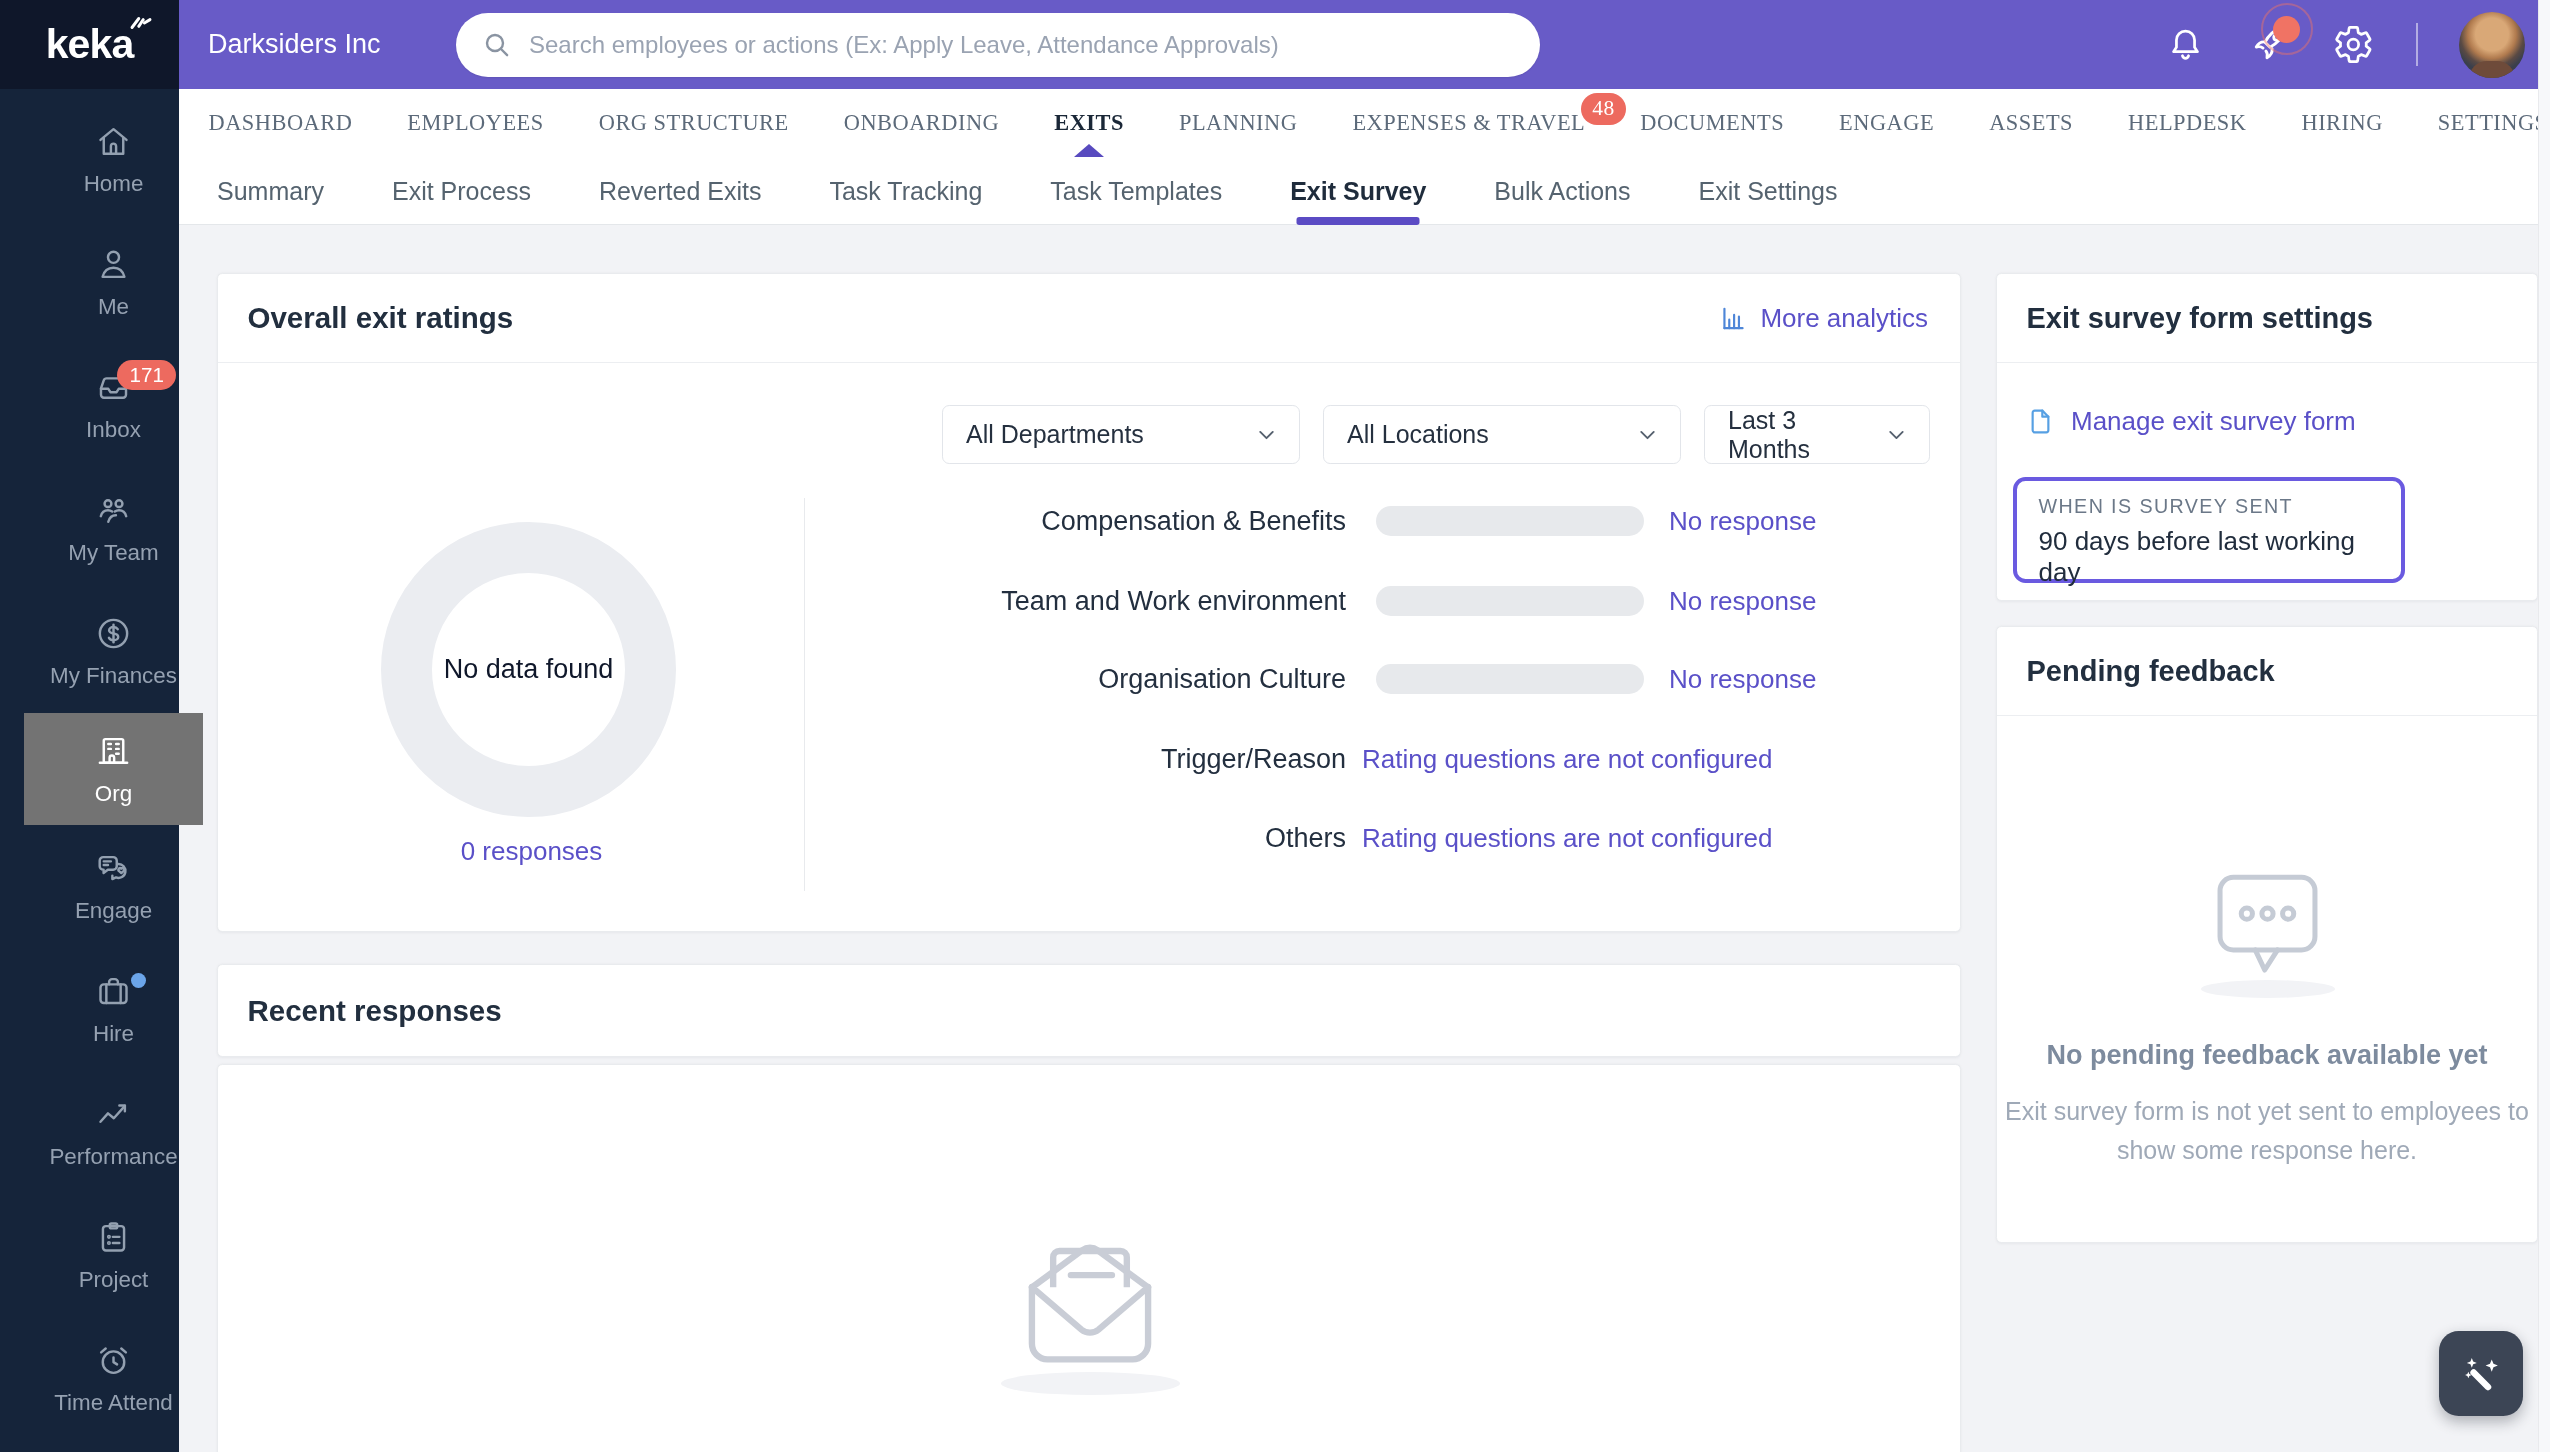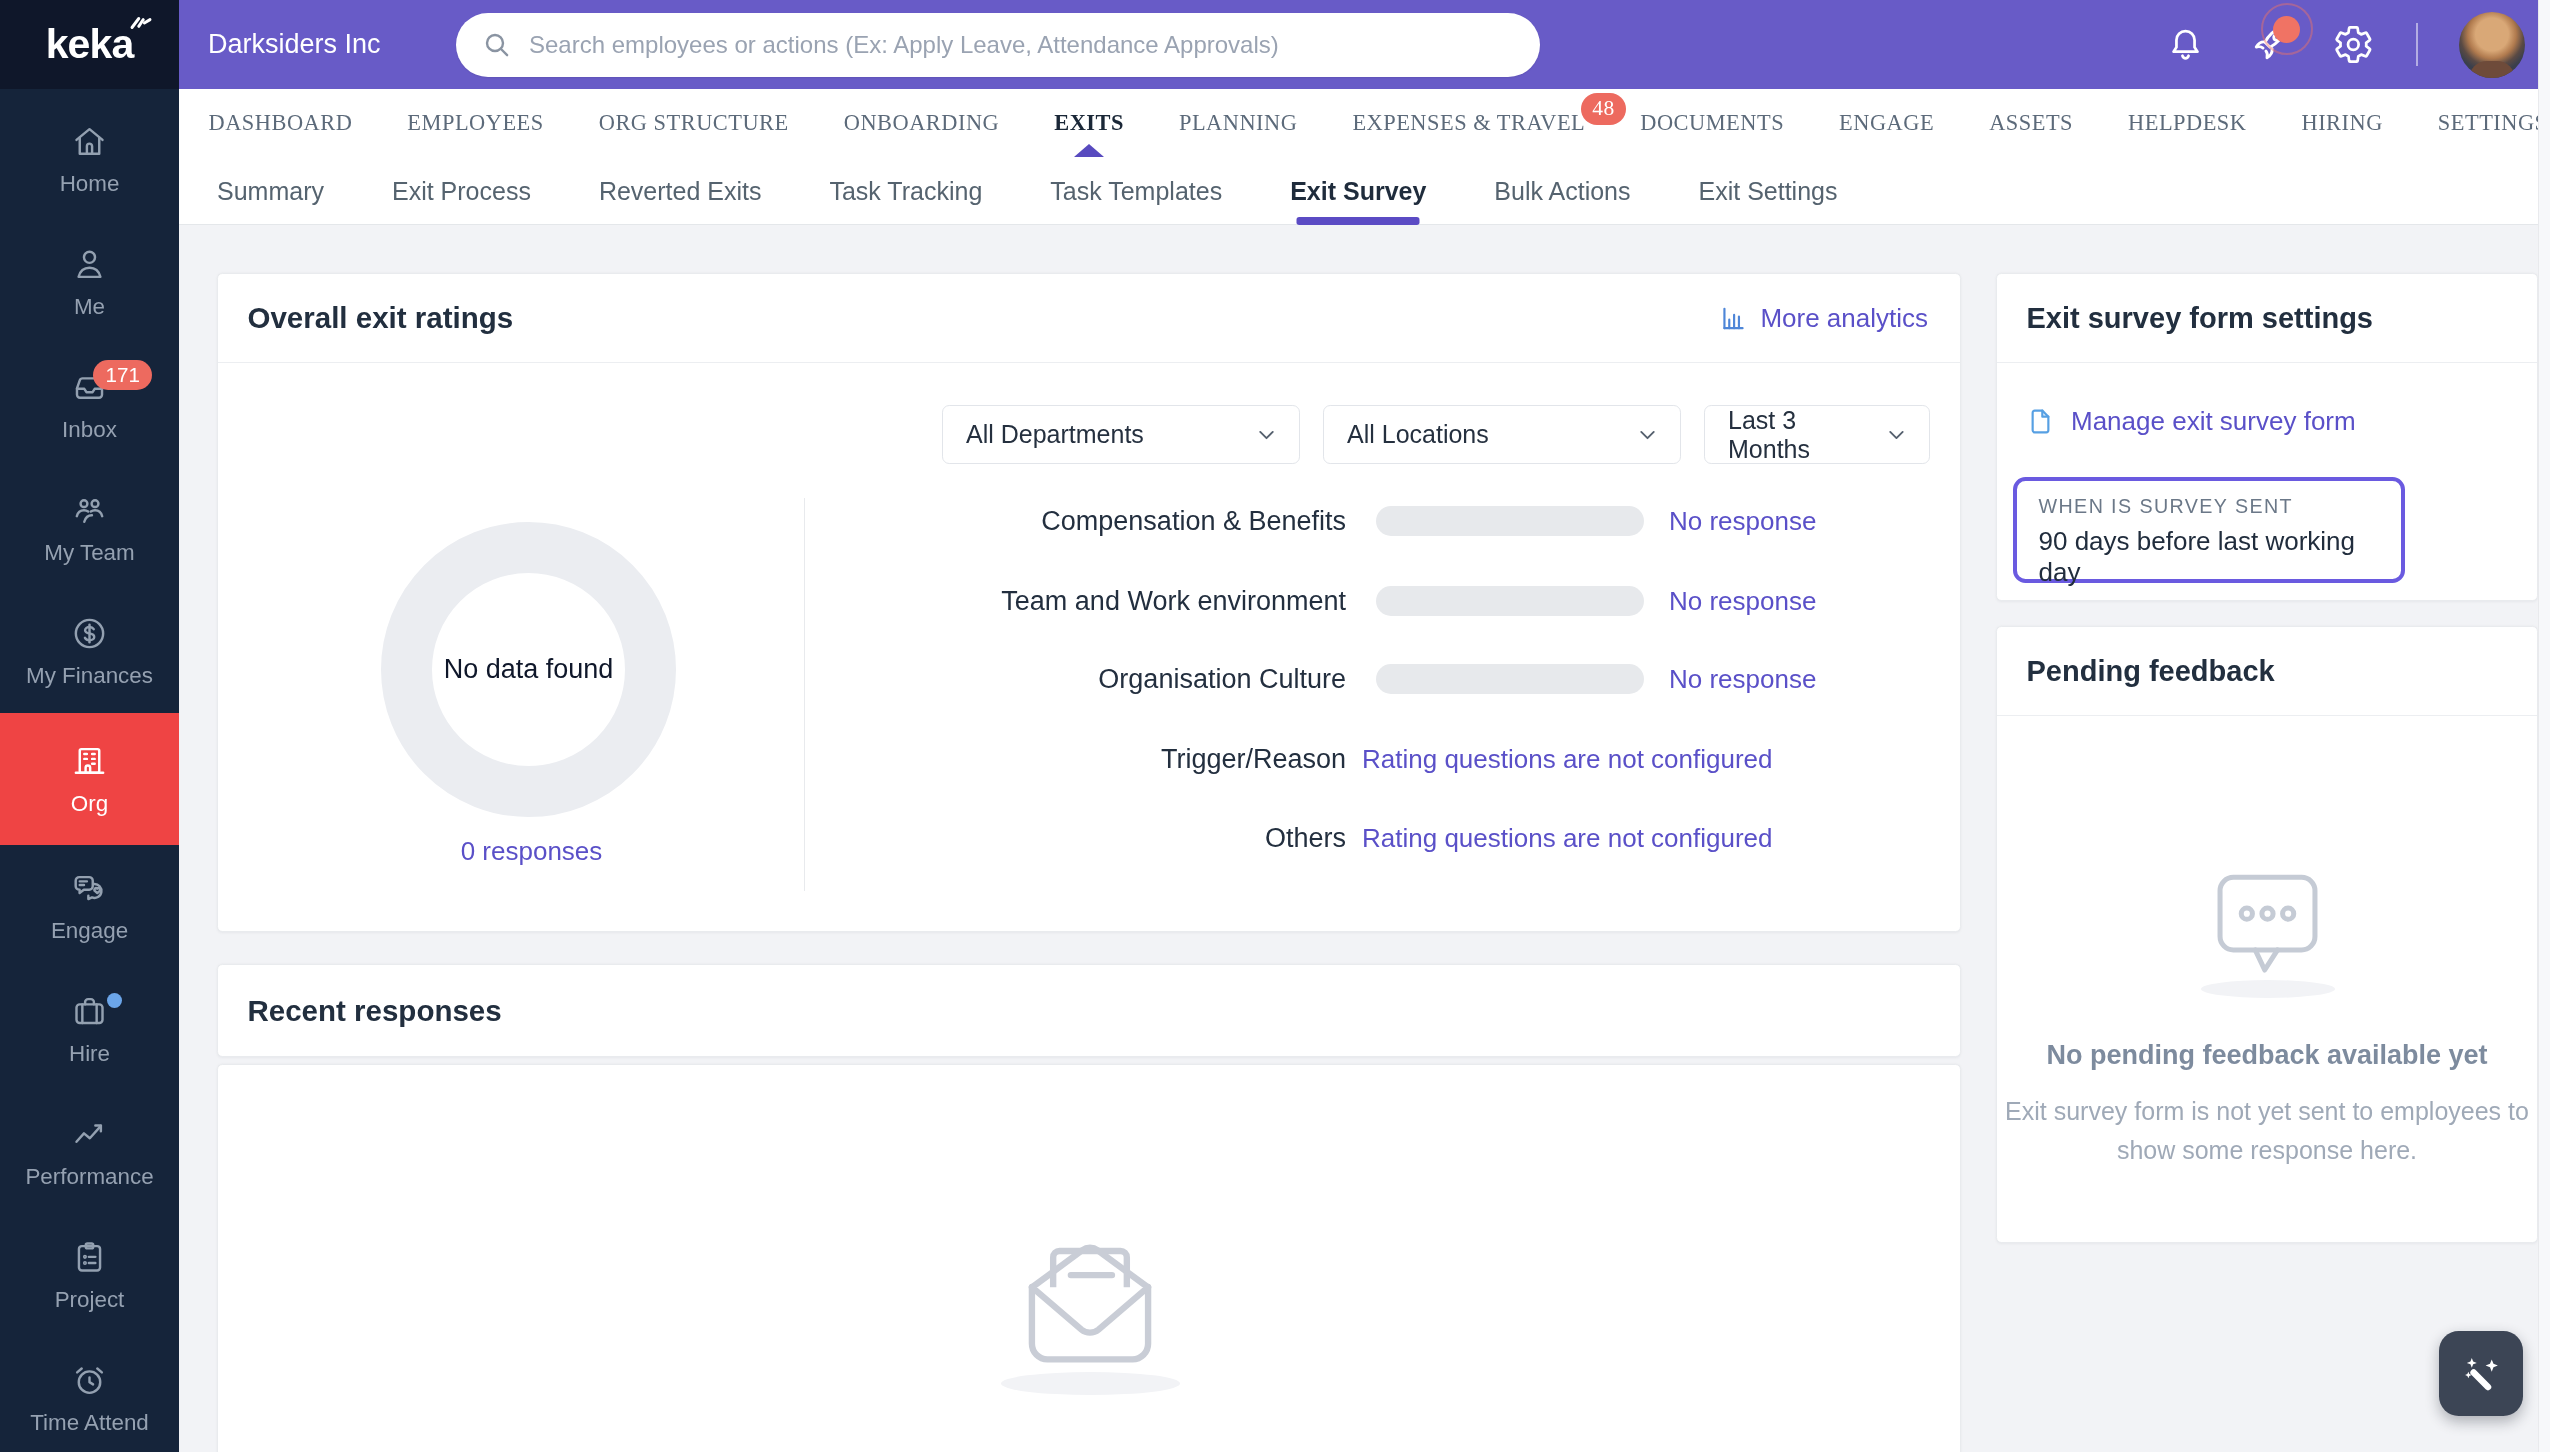--- a/index.html
+++ b/index.html
@@ -23,25 +23,25 @@
   .rocket-dot { position:absolute; top:-7.2px; right:-9px; width:27px; height:27px; border-radius:50%; background:#F07364; }
   .rocket-halo { position:absolute; top:-19.7px; right:-21.5px; width:52px; height:52px; border-radius:50%; border:2.7px solid rgba(240,115,100,.45); }
   .top-divider { width:1.8px; height:43px; background:rgba(255,255,255,.5); }
   .avatar { width:66px; height:66px; border-radius:50%; background:
       radial-gradient(circle at 50% 34%, #d9a877 0 30%, #b07a4e 44%, #5a4a44 58%, #3a3f4c 70%);
       border:0; position:relative; overflow:hidden; cursor:pointer; }
   .avatar::after { content:""; position:absolute; left:50%; bottom:-12.5px; transform:translateX(-50%); width:46px; height:29px; border-radius:18px 18px 0 0; background:#6e4b3a; }
 
   
   .sidebar { position:absolute; left:0; top:89px; width:179px; height:1363px; background:#15243A; z-index:20; }
-  .sb-item { position:relative; width:179px; height:123px; display:flex; flex-direction:column; align-items:center; justify-content:center; gap:10.7px; cursor:pointer; }
+  .sb-item { position:relative; width:179px; height:123px; display:flex; flex-direction:column; align-items:center; justify-content:center; gap:10.7px; cursor:pointer;margin-left:24px; }
   .sb-item:first-child { margin-top:9px; }
   .sb-label { font-size:22.4px; color:#95A1B1; }
   .sb-item svg { stroke:#93A0B0; }
-  .sb-item.active { background:#ef4444; height:132px; }
+  .sb-item.active { background:#737373; height:112px; }
   .sb-item.active .sb-label { color:#FFFFFF; }
   .sb-item.active svg { stroke:#FFFFFF; }
   .sb-badge { position:absolute; top:16px; left:93px; background:#ED6A5F; color:#fff; font-size:20.6px; padding:3.6px 12.5px; border-radius:893px; line-height:1.1; }
   .sb-dot { position:absolute; top:25px; left:107px; width:15px; height:15px; border-radius:50%; background:#6BA5E9; }
 
   
   .header-white { position:absolute; left:179px; top:89px; width:2371px; height:136px; background:#FFFFFF; border-bottom:0.9px solid #E4E7EA; z-index:10; }
   .mainnav { position:absolute; left:0; top:0; width:100%; height:68px; display:flex; align-items:center; gap:55px; padding-left:29.5px;font-family:Liberation Serif, serif; }
   .nav-item { position:relative; font-size:22.4px; letter-spacing:0.5px; color:#5C6A7A; font-weight:500; cursor:pointer; white-space:nowrap; height:68px; display:flex; align-items:center; }
   .nav-item.active { color:#1A2737; font-weight:bold; }

